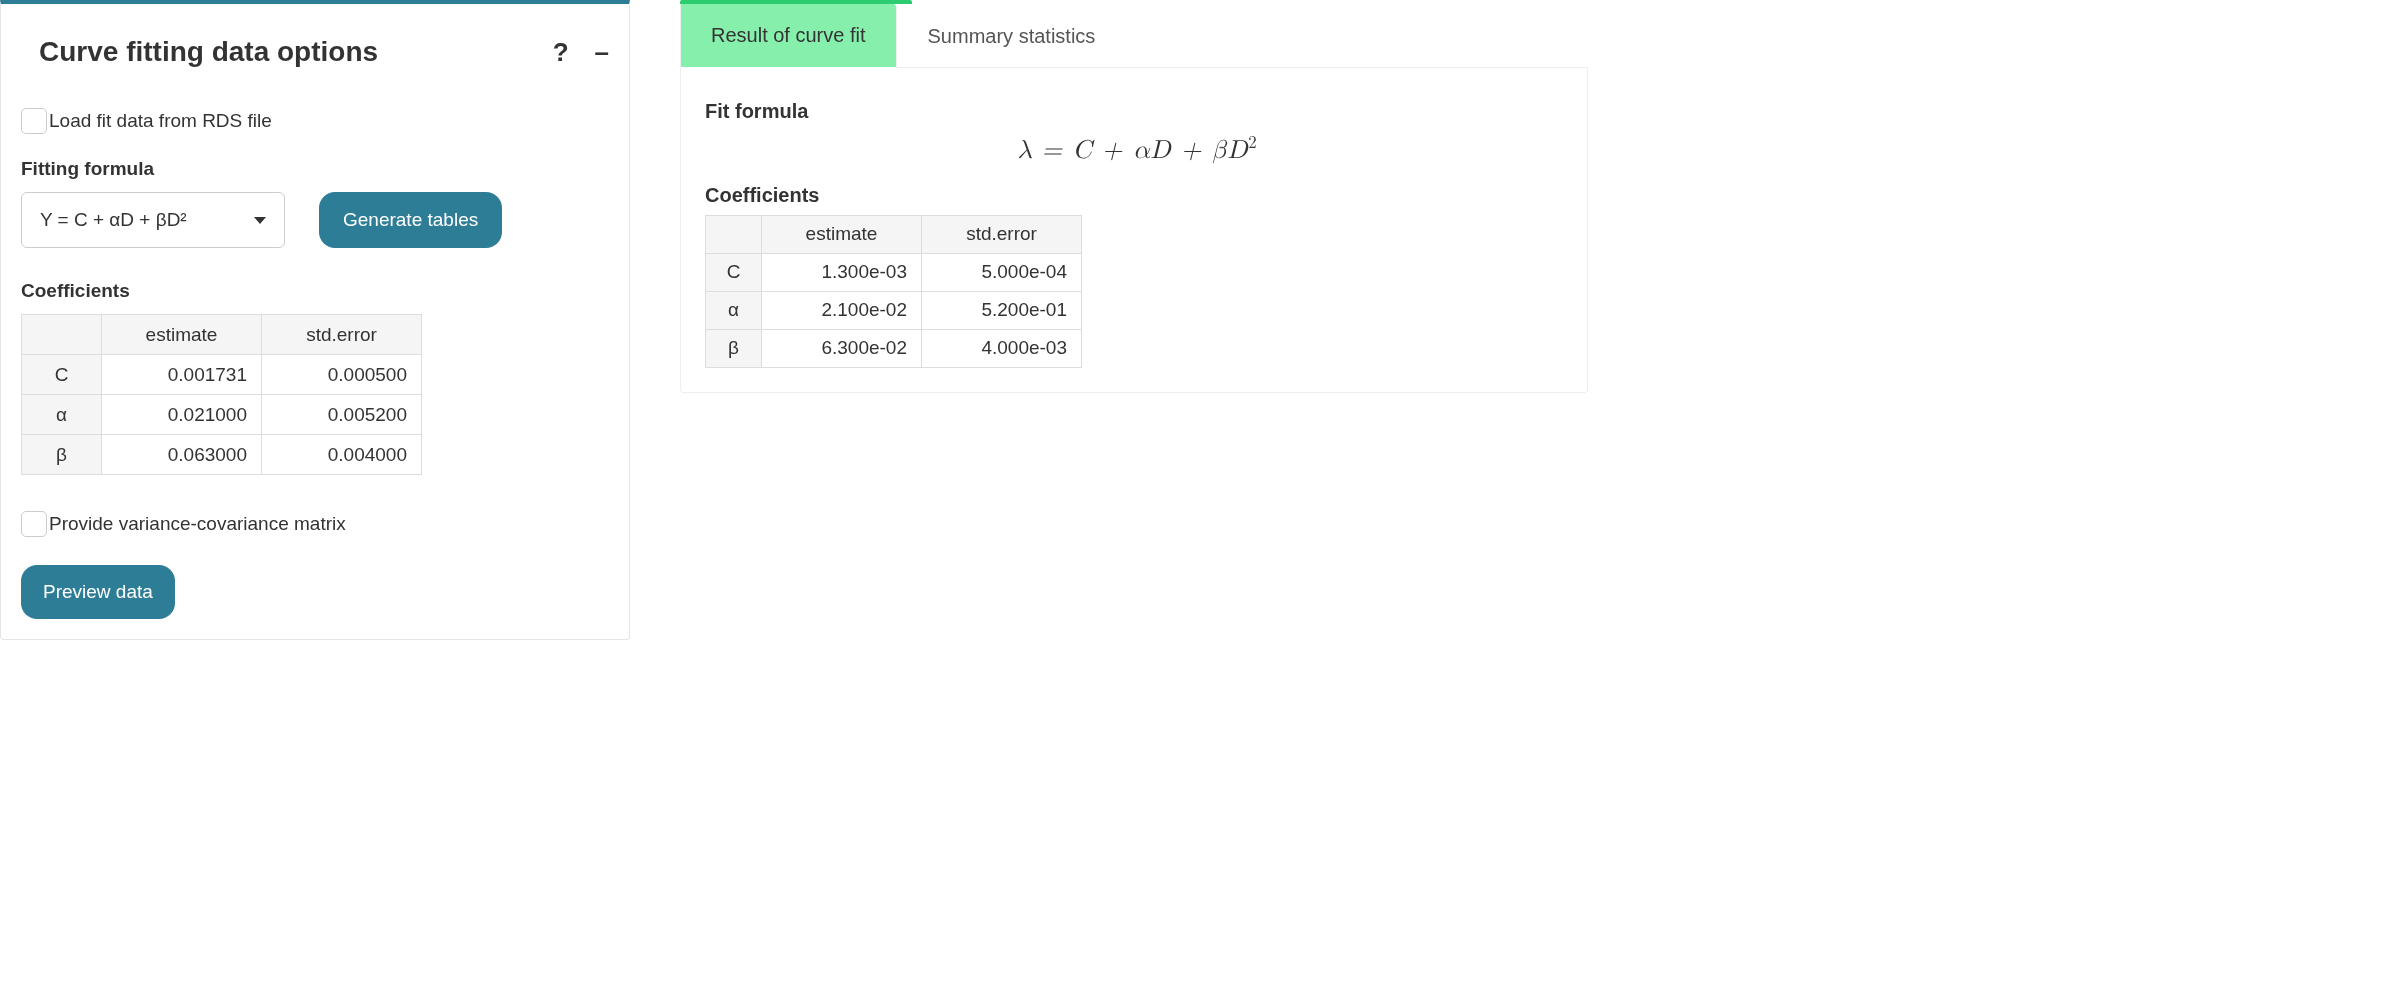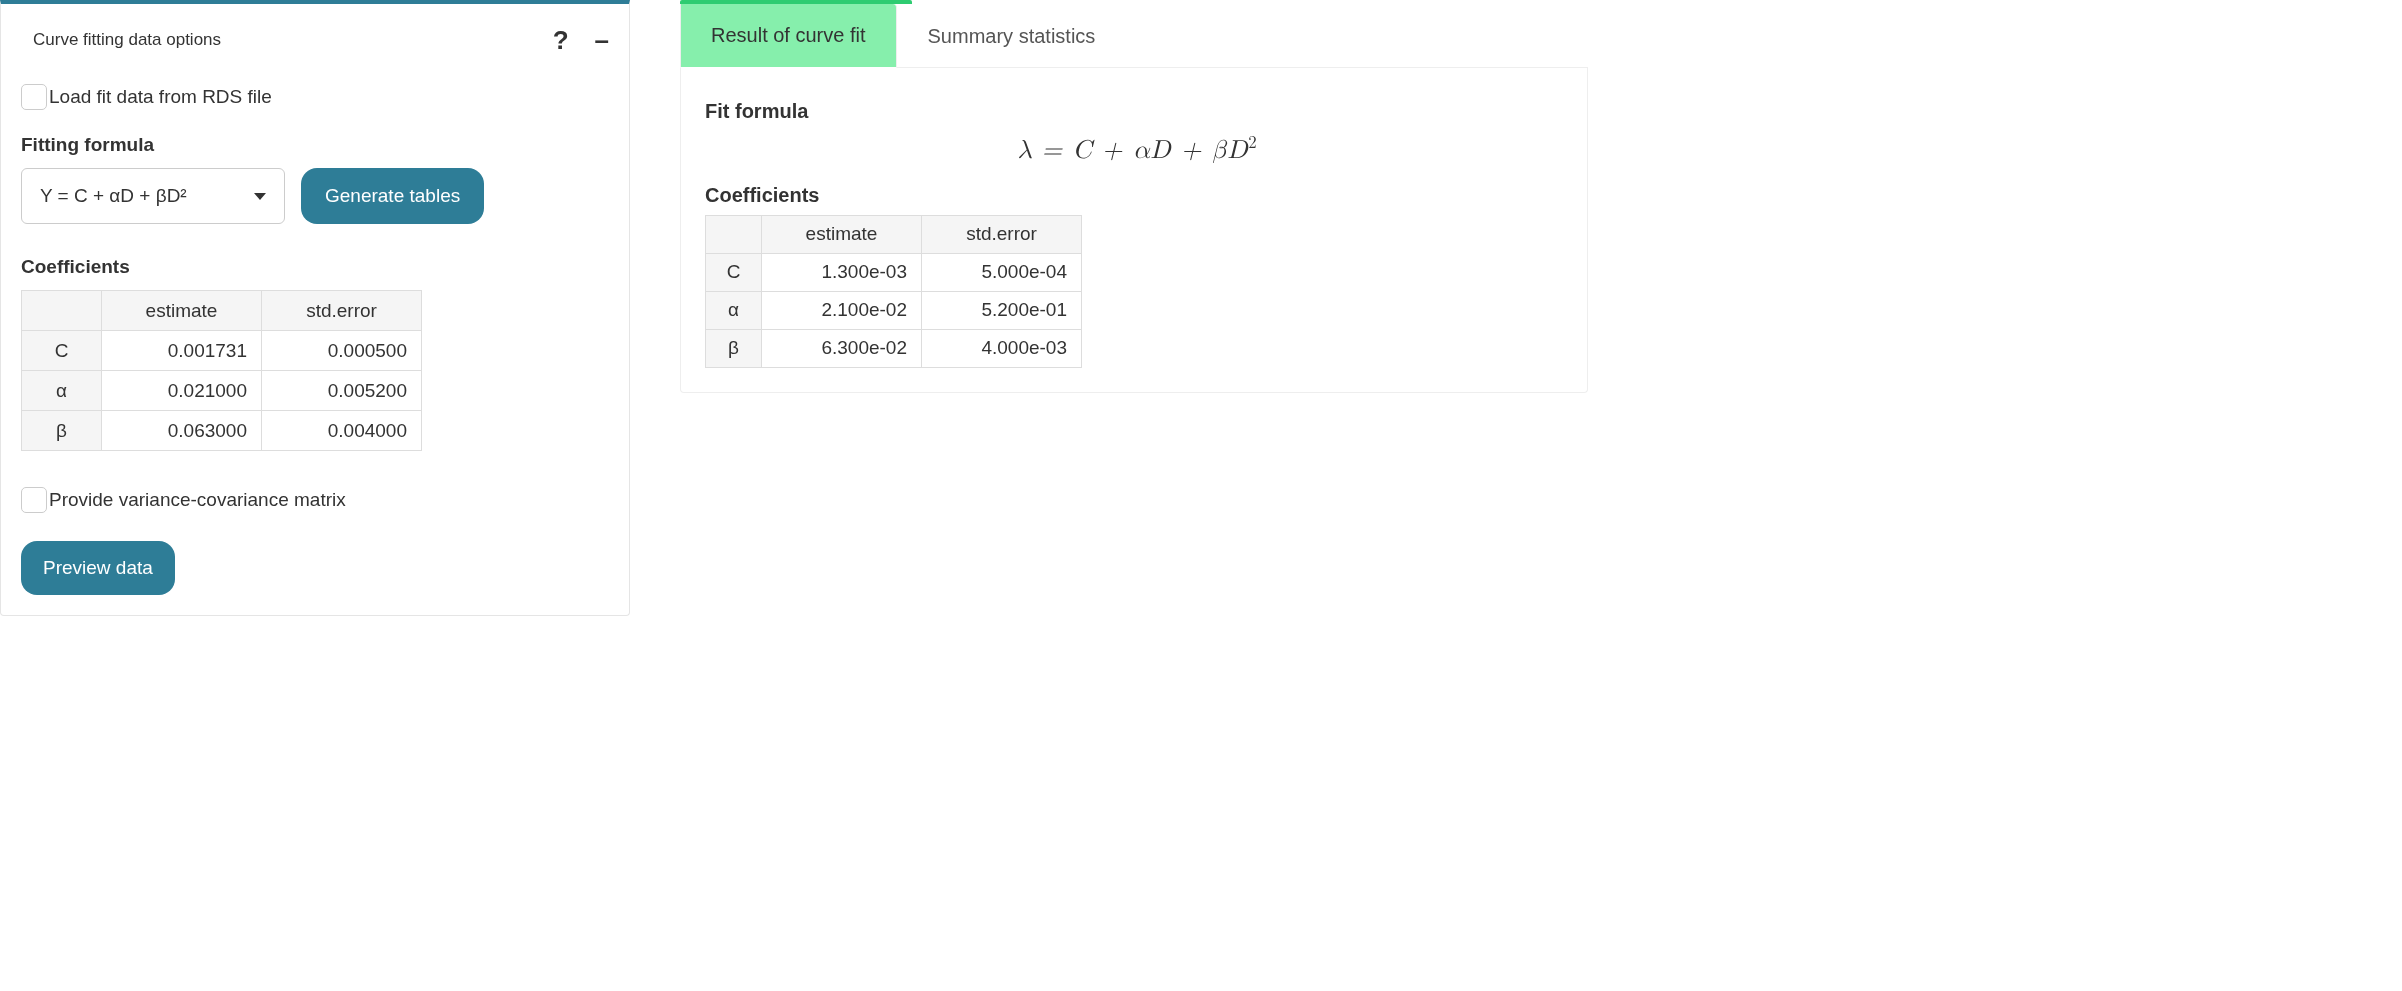--- a/index.html
+++ b/index.html
@@ -25,23 +25,23 @@
     border-radius: 0 0 4px 4px;
     padding: 14px 20px 20px 20px;
     position: relative;
   }
   .panel-left .panel-header {
     display: flex;
     align-items: center;
     margin-bottom: 22px;
   }
   .panel-left h3 {
-    font-size: 17px;
-    font-weight: 400;
-    margin: 12px;
+    font-size: 28px;
+    font-weight: 700;
+    margin: 18px;
     flex: 1;
   }
   .panel-actions {
     display: flex;
     gap: 26px;
     align-items: center;
   }
   .panel-actions span {
     font-size: 26px;
     font-weight: 700;
@@ -67,21 +67,21 @@
 
   .section-label {
     font-size: 19px;
     font-weight: 700;
     margin-bottom: 12px;
   }
 
   .formula-row {
     display: flex;
     align-items: stretch;
-    gap: 16px;
+    gap: 34px;
     margin-bottom: 32px;
   }
   .select {
     flex: 0 0 264px;
     height: 56px;
     border: 1px solid #ccc;
     border-radius: 6px;
     display: flex;
     align-items: center;
     padding: 0 18px;

